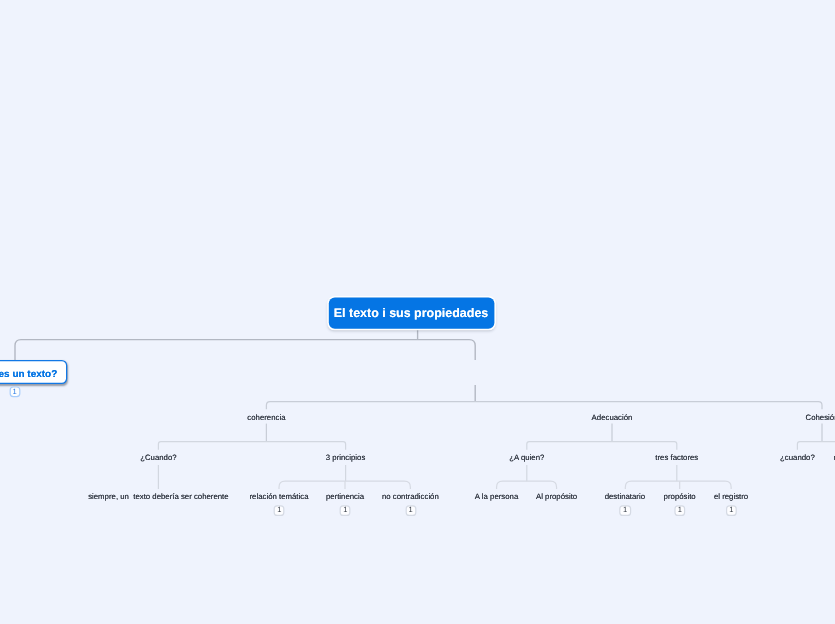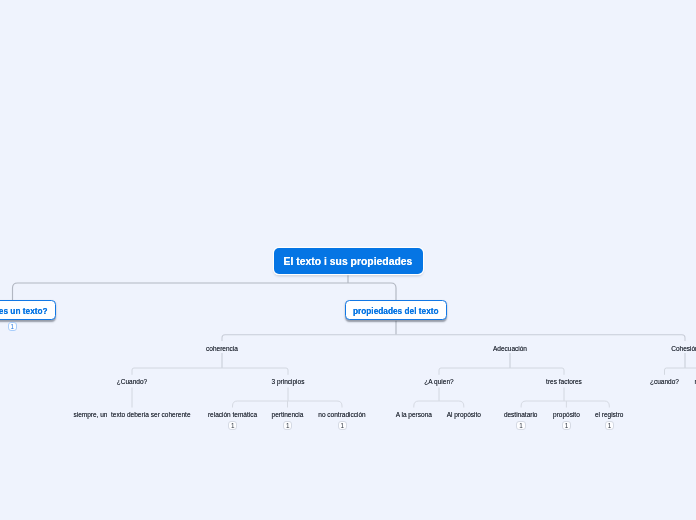--- a/index.html
+++ b/index.html
@@ -51,26 +51,25 @@
     </g>
     <g fill="none" stroke="#d6dae3" stroke-width="1">
       <path d="M232.5 407.5 V406 Q232.5 401 237.5 401 H337 Q342 401 342 406 V407.5"></path>
       <path d="M287.5 401.0 V407.5"></path>
       <path d="M413.8 407.5 V406 Q413.8 401 418.8 401 H458.8 Q463.8 401 463.8 406 V407.5"></path>
       <path d="M521.1 407.5 V406 Q521.1 401 526.1 401 H604.3 Q609.3 401 609.3 406 V407.5"></path>
       <path d="M566.4 401.0 V407.5"></path>
     </g>
   </svg>
 
-  <div class="node root-node" style="left:273.5px;top:247.5px;width:149px;height:26px;line-height:27.6px;">El texto i sus propiedades</div>
+  <div class="node root-node" style="left:273.5px;top:247.5px;width:138px;height:26px;line-height:27.6px;">El texto i sus propiedades</div>
 
   <div class="node branch-node" style="left:-33.1px;top:300.3px;width:89.2px;height:19.5px;line-height:21.5px;">¿Qué es un texto?</div>
   <div class="badge accent" style="left:7.5px;top:322px;">1</div>
 
-  <div class="node branch-node" style="left:344.9px;top:300.3px;width:101.8px;height:19.5px;line-height:21.5px;">propiedades del texto</div>
 
   <div class="node leaf-node" style="left:172px;top:342px;width:100px;">coherencia</div>
   <div class="node leaf-node" style="left:460px;top:342px;width:100px;">Adecuación</div>
   <div class="node leaf-node" style="left:635px;top:342px;width:100px;">Cohesión</div>
 
   <div class="node leaf-node" style="left:82px;top:375.2px;width:100px;">¿Cuando?</div>
   <div class="node leaf-node" style="left:238px;top:375.2px;width:100px;">3 principios</div>
   <div class="node leaf-node" style="left:389px;top:375.2px;width:100px;">¿A quien?</div>
   <div class="node leaf-node" style="left:514px;top:375.2px;width:100px;">tres factores</div>
   <div class="node leaf-node" style="left:614.5px;top:375.2px;width:100px;">¿cuando?</div>

